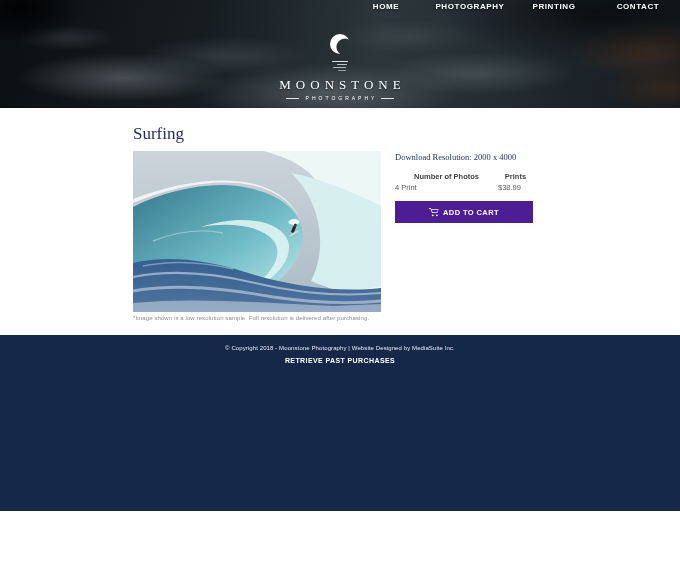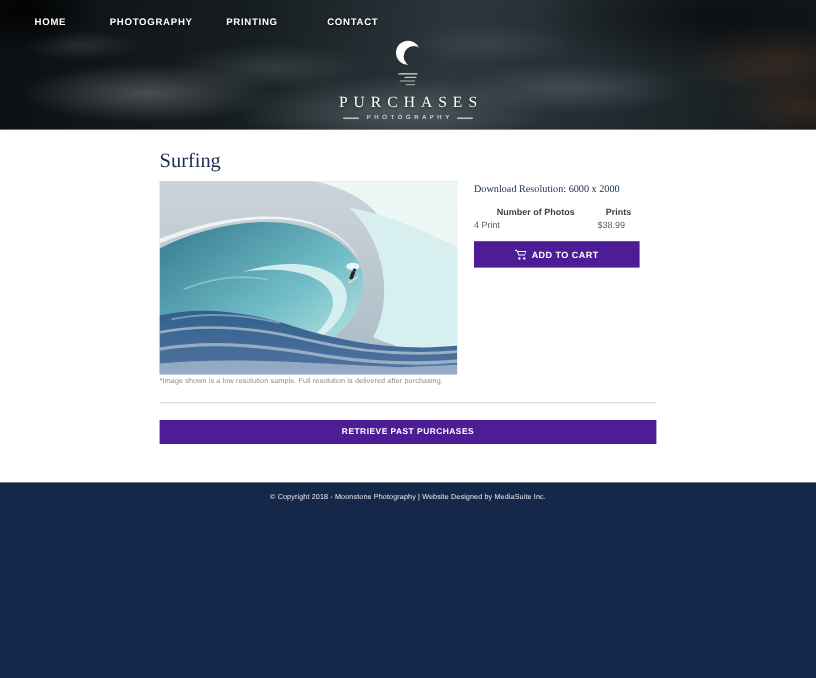--- a/index.html
+++ b/index.html
@@ -14,37 +14,37 @@
       radial-gradient(ellipse 110px 45px at 95% 45%, rgba(104,62,35,.45), transparent 70%),
       radial-gradient(ellipse 90px 35px at 98% 82%, rgba(92,55,30,.42), transparent 70%),
       radial-gradient(ellipse 150px 35px at 18% 72%, rgba(195,205,210,.30), transparent 70%),
       radial-gradient(ellipse 190px 42px at 48% 86%, rgba(172,184,190,.28), transparent 70%),
       radial-gradient(ellipse 140px 30px at 70% 68%, rgba(150,162,168,.26), transparent 70%),
       radial-gradient(ellipse 120px 28px at 33% 52%, rgba(140,152,158,.22), transparent 70%),
       radial-gradient(ellipse 100px 24px at 60% 34%, rgba(118,130,136,.18), transparent 70%),
       radial-gradient(ellipse 70px 18px at 10% 35%, rgba(130,142,148,.20), transparent 70%),
       linear-gradient(100deg, #0b0f12 0%, #161d21 30%, #2c363b 55%, #222b30 75%, #14191d 100%);
   }
-  .nav { position:absolute; top:12px; left:0; width:100%; display:flex; justify-content:flex-start; }
+  .nav { position:absolute; top:0; left:0; width:100%; display:flex; justify-content:flex-end; }
   .nav-item {
     width:84px; text-align:center; color:#fff; font-size:8px; font-weight:bold;
     letter-spacing:.6px; line-height:14px; cursor:pointer; text-shadow:0 1px 2px rgba(0,0,0,.6);
   }
   .logo { position:absolute; top:32px; left:0; width:100%; text-align:center; color:#fff; cursor:pointer; }
   .logo svg { display:block; margin:0 auto; }
   .logo-title {
     font-family:"Liberation Serif", serif; font-size:13px; letter-spacing:5px;
     margin-top:3px; padding-left:5px; text-shadow:0 1px 2px rgba(0,0,0,.5);
   }
   .logo-sub { display:flex; align-items:center; justify-content:center; gap:4px; margin-top:2px; }
   .logo-sub .rule { width:13px; height:1px; background:rgba(255,255,255,.85); }
   .logo-subtitle { font-size:5px; letter-spacing:3px; padding-left:3px; }
 
   
-  .main { width:680px; height:294px; background:#fff; }
+  .main { width:680px; height:227px; background:#fff; }
   .container { width:414px; margin:0 auto; }
   .page-title {
     font-family:"Liberation Serif", serif; font-weight:normal; color:#1b2c50;
     font-size:17px; padding-top:16px; margin-bottom:7px;
   }
   .row { display:flex; align-items:flex-start; }
   .photo-wrap { width:248px; }
   .photo { width:248px; height:161px; display:block; background:#cfd8de; }
   .photo-caption { font-size:6px; color:#8b8b8b; margin-top:3px; letter-spacing:.1px; }
 
@@ -90,21 +90,21 @@
         </defs>
         <circle cx="20" cy="12" r="10" fill="#fff" mask="url(#moonmask)"></circle>
         <g fill="#fff">
           <rect x="12" y="29" width="16" height="1.1" rx="0.5" opacity="0.85"></rect>
           <rect x="17" y="32" width="10" height="1" rx="0.5" opacity="0.7"></rect>
           <rect x="13" y="35" width="13" height="1" rx="0.5" opacity="0.65"></rect>
           <rect x="18" y="38" width="8" height="1" rx="0.5" opacity="0.5"></rect>
         </g>
       </svg>
     </span>
-    <div class="logo-title">PURCHASES</div>
+    <div class="logo-title">MOONSTONE</div>
     <div class="logo-sub">
       <span class="rule"></span>
       <span class="logo-subtitle">PHOTOGRAPHY</span>
       <span class="rule"></span>
     </div>
   </div>
 </div>
 
 <div class="main">
   <div class="container">
@@ -153,21 +153,21 @@
               <rect x="-1.4" y="-2" width="3" height="7" rx="1" fill="#23262c"></rect>
               <circle cx="0.2" cy="-3.2" r="1.4" fill="#2a2d33"></circle>
             </g>
             <rect x="-5" y="4.5" width="10" height="1.6" rx="0.8" fill="#d9d5c9" transform="rotate(-32 0 5)"></rect>
           </g>
         </svg>
         <div class="photo-caption">*Image shown is a low resolution sample. Full resolution is delivered after purchasing.</div>
       </div>
 
       <div class="panel">
-        <div class="dl-res">Download Resolution: 6000 x 2000</div>
+        <div class="dl-res">Download Resolution: 2000 x 4000</div>
 
         <table class="price-table">
           <thead>
             <tr>
               <th>Number of Photos</th>
               <th class="col-price">Prints</th>
             </tr>
           </thead>
           <tbody>
             <tr>

